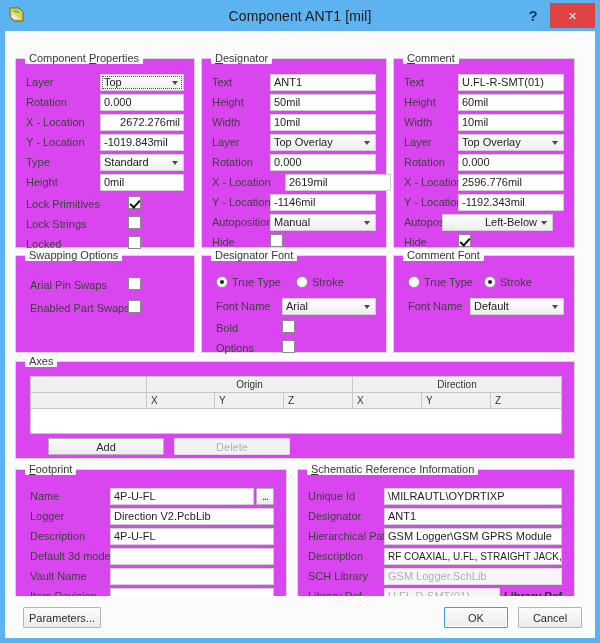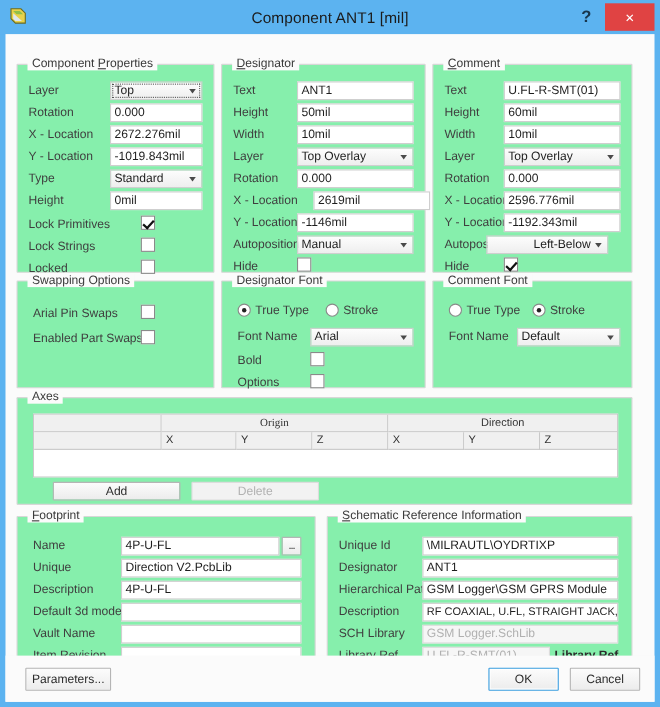--- a/index.html
+++ b/index.html
@@ -60,21 +60,21 @@
   }
   .content {
     position: absolute;
     left: 0; top: 0; right: 0; bottom: 42px;
     padding: 8px 10px 0 10px;
   }
   
   .group {
     position: absolute;
     border: 1px solid #d7d7d7;
-    background: #86efac;
+    background: #d946ef;
     border-radius: 1px;
   }
   .group > .legend {
     position: absolute;
     top: -7px; left: 9px;
     background: #fbfbfb;
     padding: 0 4px;
     font-size: 11px;
     color: #3a3a3a;
     white-space: nowrap;
@@ -220,21 +220,21 @@
         <div class="sel focused" style="position:absolute;left:84px;top:15px;width:84px;">Top</div>
 
         <div class="row" style="left:10px;top:37px;">
             <span class="lbl">Rotation</span>
           </div>
         <div class="txt" style="position:absolute;left:84px;top:35px;width:84px;">0.000</div>
 
         <div class="row" style="left:10px;top:57px;">
             <span class="lbl">X - Location</span>
           </div>
-        <div class="txt" style="position:absolute;left:84px;top:55px;width:84px;">2672.276mil</div>
+        <div class="txt" style="position:absolute;left:84px;top:55px;width:84px;text-align:right;">2672.276mil</div>
 
         <div class="row" style="left:10px;top:77px;">
             <span class="lbl">Y - Location</span>
           </div>
         <div class="txt" style="position:absolute;left:84px;top:75px;width:84px;">-1019.843mil</div>
 
         <div class="row" style="left:10px;top:97px;">
             <span class="lbl">Type</span>
           </div>
         <div class="sel" style="position:absolute;left:84px;top:95px;width:84px;">Standard</div>
@@ -416,21 +416,21 @@
         <span class="lbl" style="position:absolute;left:14px;top:44px;">Font Name</span>
         <div class="sel" style="position:absolute;left:76px;top:42px;width:94px;">Default</div>
       </div>
 
       <div class="group" style="left:10px;top:330px;width:560px;height:98px;">
         <span class="legend">Axes</span>
 
         <div class="axtable" style="left:14px;top:14px;width:532px;height:58px;">
           <div class="axhdr">
             <div class="axcell" style="width:116px;"></div>
-            <div class="axcell ctr" style="width:206px;font-family:Liberation Serif, serif;">Origin</div>
+            <div class="axcell ctr" style="width:206px;">Origin</div>
             <div class="axcell ctr" style="width:208px;border-right:none;">Direction</div>
           </div>
           <div class="axhdr">
             <div class="axcell" style="width:116px;"></div>
             <div class="axcell lft" style="width:68px;">X</div>
             <div class="axcell lft" style="width:69px;">Y</div>
             <div class="axcell lft" style="width:69px;">Z</div>
             <div class="axcell lft" style="width:69px;">X</div>
             <div class="axcell lft" style="width:69px;">Y</div>
             <div class="axcell lft" style="width:70px;border-right:none;">Z</div>
@@ -442,21 +442,21 @@
         <div class="btn" style="position:absolute;left:32px;top:76px;width:116px;height:17px;">Add</div>
       </div>
 
       <div class="group" style="left:10px;top:438px;width:272px;height:145px;">
         <span class="legend"><u>F</u>ootprint</span>
 
         <span class="lbl" style="position:absolute;left:14px;top:20px;">Name</span>
         <div class="txt" style="position:absolute;left:94px;top:18px;width:144px;">4P-U-FL</div>
         <div class="btn" style="position:absolute;left:240px;top:18px;width:18px;height:17px;font-size:10px;letter-spacing:-1px;">...</div>
 
-        <span class="lbl" style="position:absolute;left:14px;top:40px;">Unique</span>
+        <span class="lbl" style="position:absolute;left:14px;top:40px;">Logger</span>
         <div class="txt" style="position:absolute;left:94px;top:38px;width:164px;">Direction V2.PcbLib</div>
 
         <span class="lbl" style="position:absolute;left:14px;top:60px;">Description</span>
         <div class="txt" style="position:absolute;left:94px;top:58px;width:164px;">4P-U-FL</div>
 
         <span class="lbl" style="position:absolute;left:14px;top:80px;">Default 3d model</span>
         <div class="txt" style="position:absolute;left:94px;top:78px;width:164px;"></div>
 
         <span class="lbl" style="position:absolute;left:14px;top:100px;">Vault Name</span>
         <div class="txt" style="position:absolute;left:94px;top:98px;width:164px;"></div>

